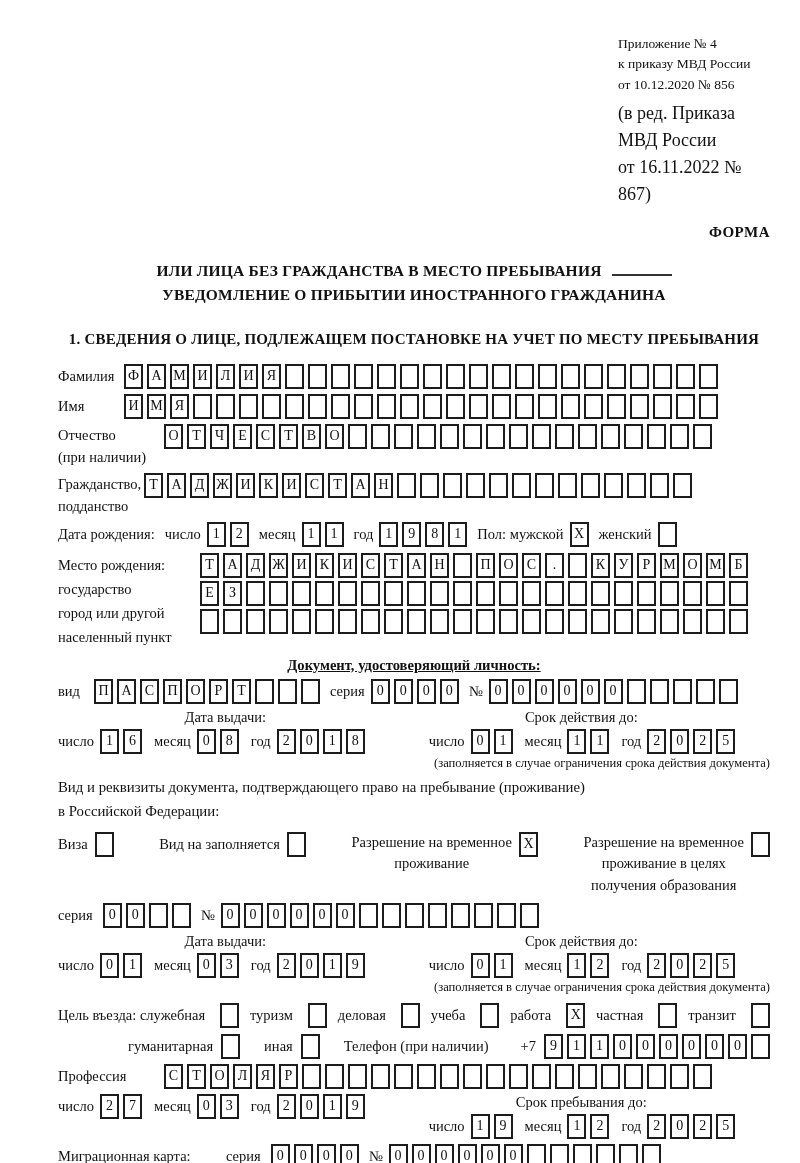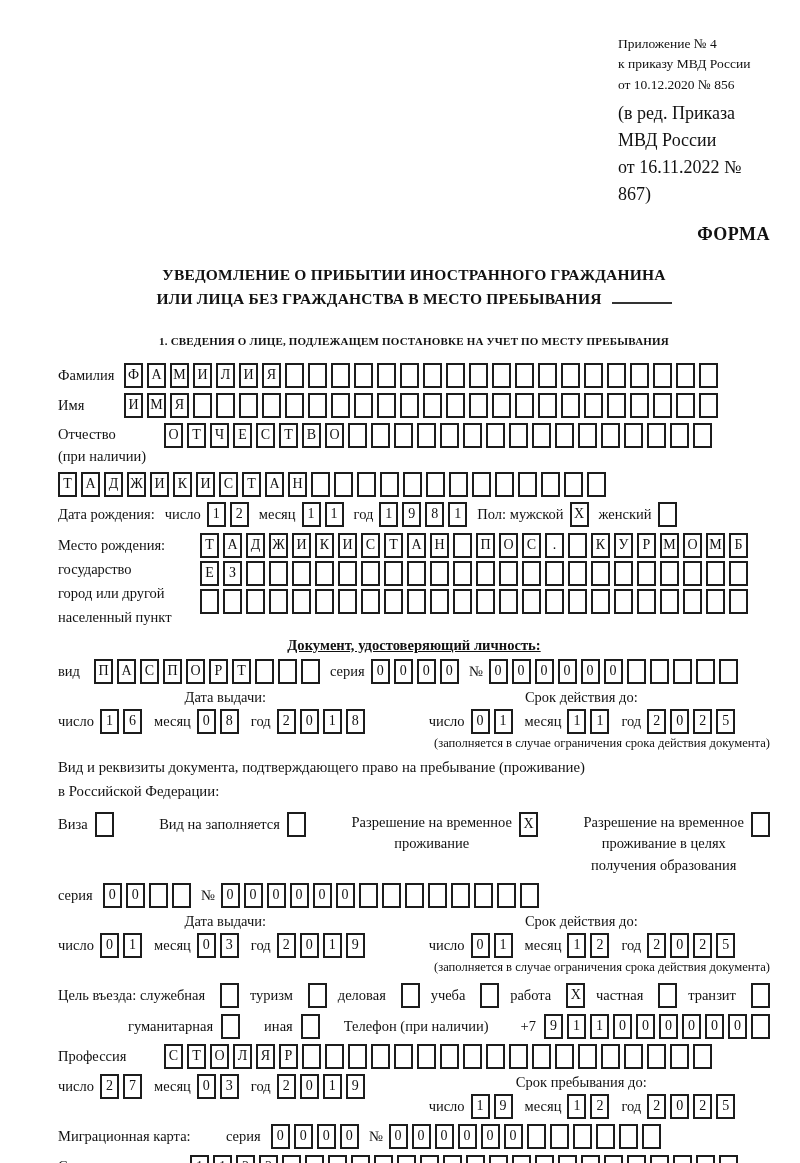--- a/index.html
+++ b/index.html
@@ -5,25 +5,25 @@
   html,body{margin:0;padding:0;background:#888;}
   .page{
     width:800px;min-height:1163px;background:#ffffff;margin:0 auto;
     box-sizing:border-box;padding:34px 30px 18px 58px;
     font-family:"Liberation Serif","DejaVu Serif",serif;color:#111;
     position:relative;
   }
   
   .appendix{margin-left:560px;font-size:13.5px;line-height:1.5;}
   .appendix .grp2{margin-top:5px;font-size:18px;}
-  .forma{text-align:right;font-weight:bold;font-size:18px;margin-top:16px;letter-spacing:.5px;}
+  .forma{text-align:right;font-weight:bold;font-size:15px;margin-top:16px;letter-spacing:.5px;}
   
   .title{text-align:center;font-weight:bold;font-size:15.5px;line-height:1.55;margin-top:18px;letter-spacing:.2px;}
   .blank-line{display:inline-block;width:60px;border-bottom:2px solid #333;height:.7em;margin-left:10px;}
-  .section-title{text-align:center;font-weight:bold;font-size:11px;margin-top:24px;letter-spacing:.2px;}
+  .section-title{text-align:center;font-weight:bold;font-size:15px;margin-top:24px;letter-spacing:.2px;}
   
   .cells{display:inline-flex;gap:4px;flex:0 0 auto;}
   .cell{
     width:19px;height:25px;border:2px solid #1c1c1c;box-sizing:border-box;
     display:inline-flex;align-items:center;justify-content:center;
     font-size:14px;background:#fff;flex:0 0 auto;
   }
   
   .form{margin-top:16px;font-size:14.5px;}
   .frow{display:flex;align-items:center;margin:5px 0;}
@@ -75,24 +75,24 @@
     <div>от 10.12.2020 № 856</div>
     <div class="grp2">
       <div>(в ред. Приказа МВД России</div>
       <div>от 16.11.2022 № 867)</div>
     </div>
   </div>
 
   <div class="forma">ФОРМА</div>
 
   <div class="title">
-    <div>УВЕДОМЛЕНИЕ О ПРИБЫТИИ ИНОСТРАННОГО ГРАЖДАНИНА</div>
     <div>
       <span>ИЛИ ЛИЦА БЕЗ ГРАЖДАНСТВА В МЕСТО ПРЕБЫВАНИЯ</span><span class="blank-line"></span>
     </div>
+    <div>УВЕДОМЛЕНИЕ О ПРИБЫТИИ ИНОСТРАННОГО ГРАЖДАНИНА</div>
   </div>
 
   <div class="section-title">1. СВЕДЕНИЯ О ЛИЦЕ, ПОДЛЕЖАЩЕМ ПОСТАНОВКЕ НА УЧЕТ ПО МЕСТУ ПРЕБЫВАНИЯ</div>
 
   <div class="form">
 
     <div class="frow">
       <span class="flabel w66">Фамилия</span>
       <span class="cells">
           <span class="cell">Ф</span>
@@ -183,20 +183,24 @@
           <span class="cell"></span>
           <span class="cell"></span>
           <span class="cell"></span>
           <span class="cell"></span>
           <span class="cell"></span>
           <span class="cell"></span>
         </span>
     </div>
 
     <div class="frow top">
+      <span class="flabel w86 lbl-lines">
+        <div>Гражданство,</div>
+        <div>подданство</div>
+      </span>
       <span class="cells">
           <span class="cell">Т</span>
           <span class="cell">А</span>
           <span class="cell">Д</span>
           <span class="cell">Ж</span>
           <span class="cell">И</span>
           <span class="cell">К</span>
           <span class="cell">И</span>
           <span class="cell">С</span>
           <span class="cell">Т</span>

